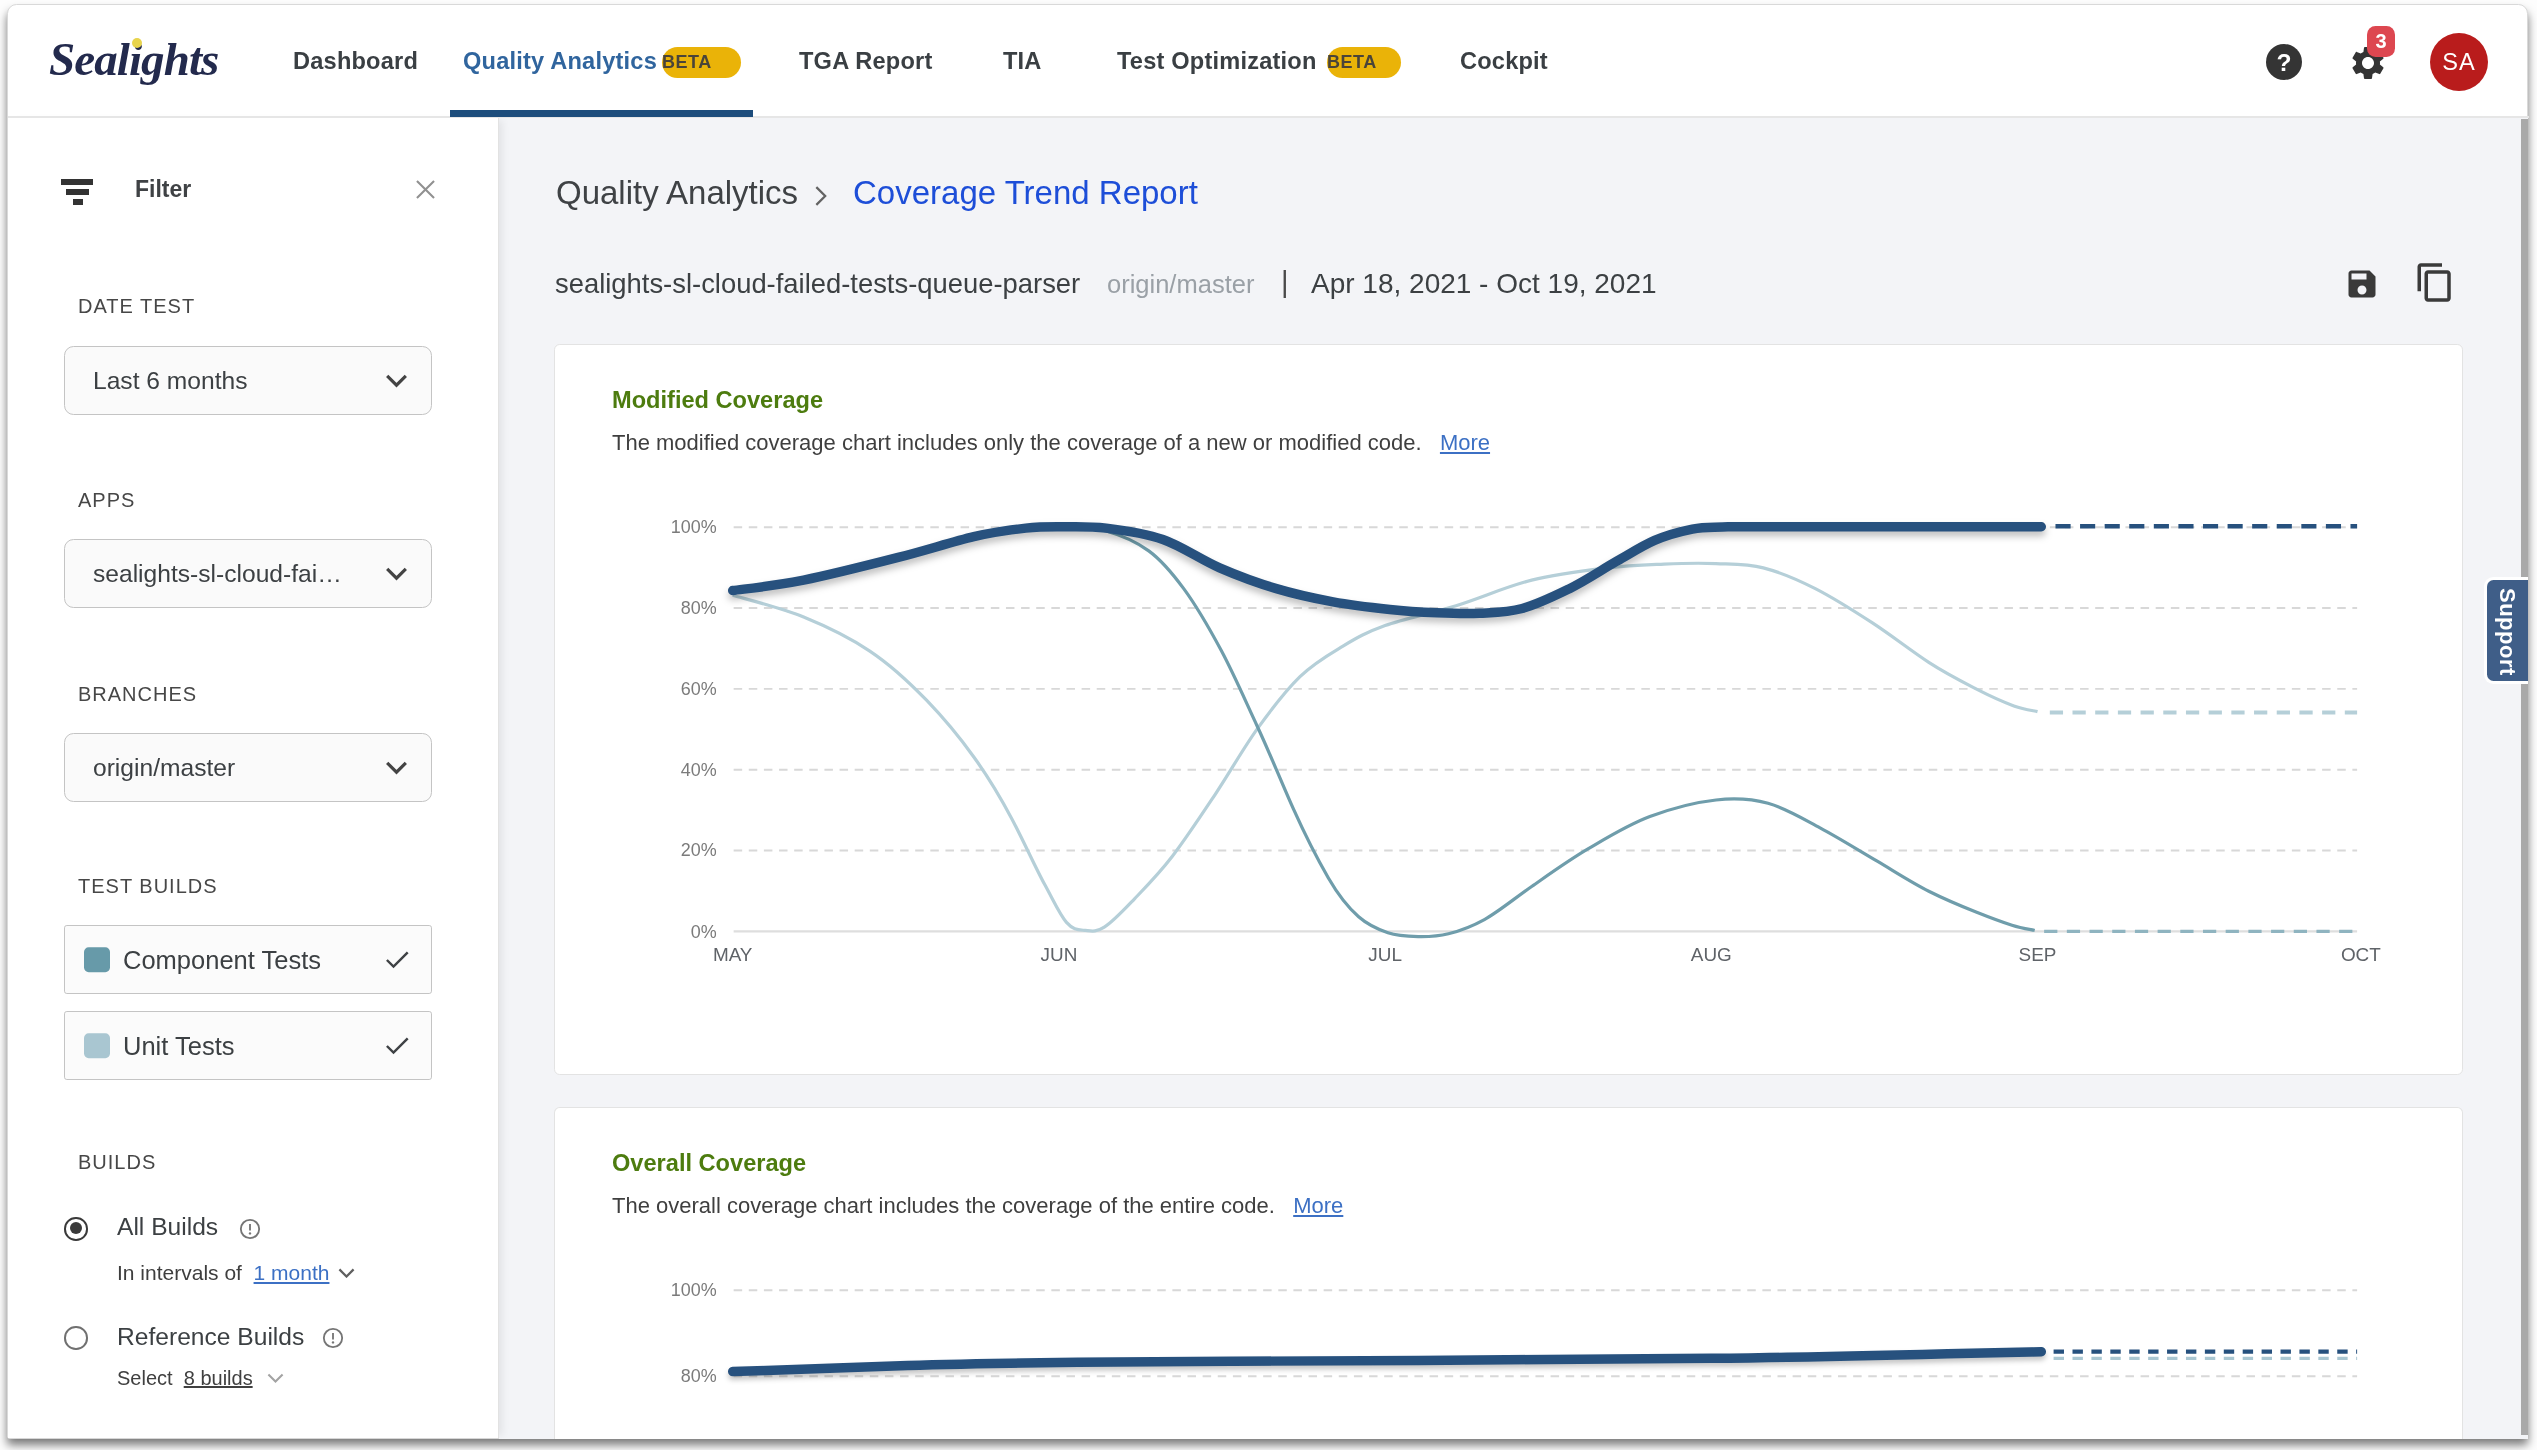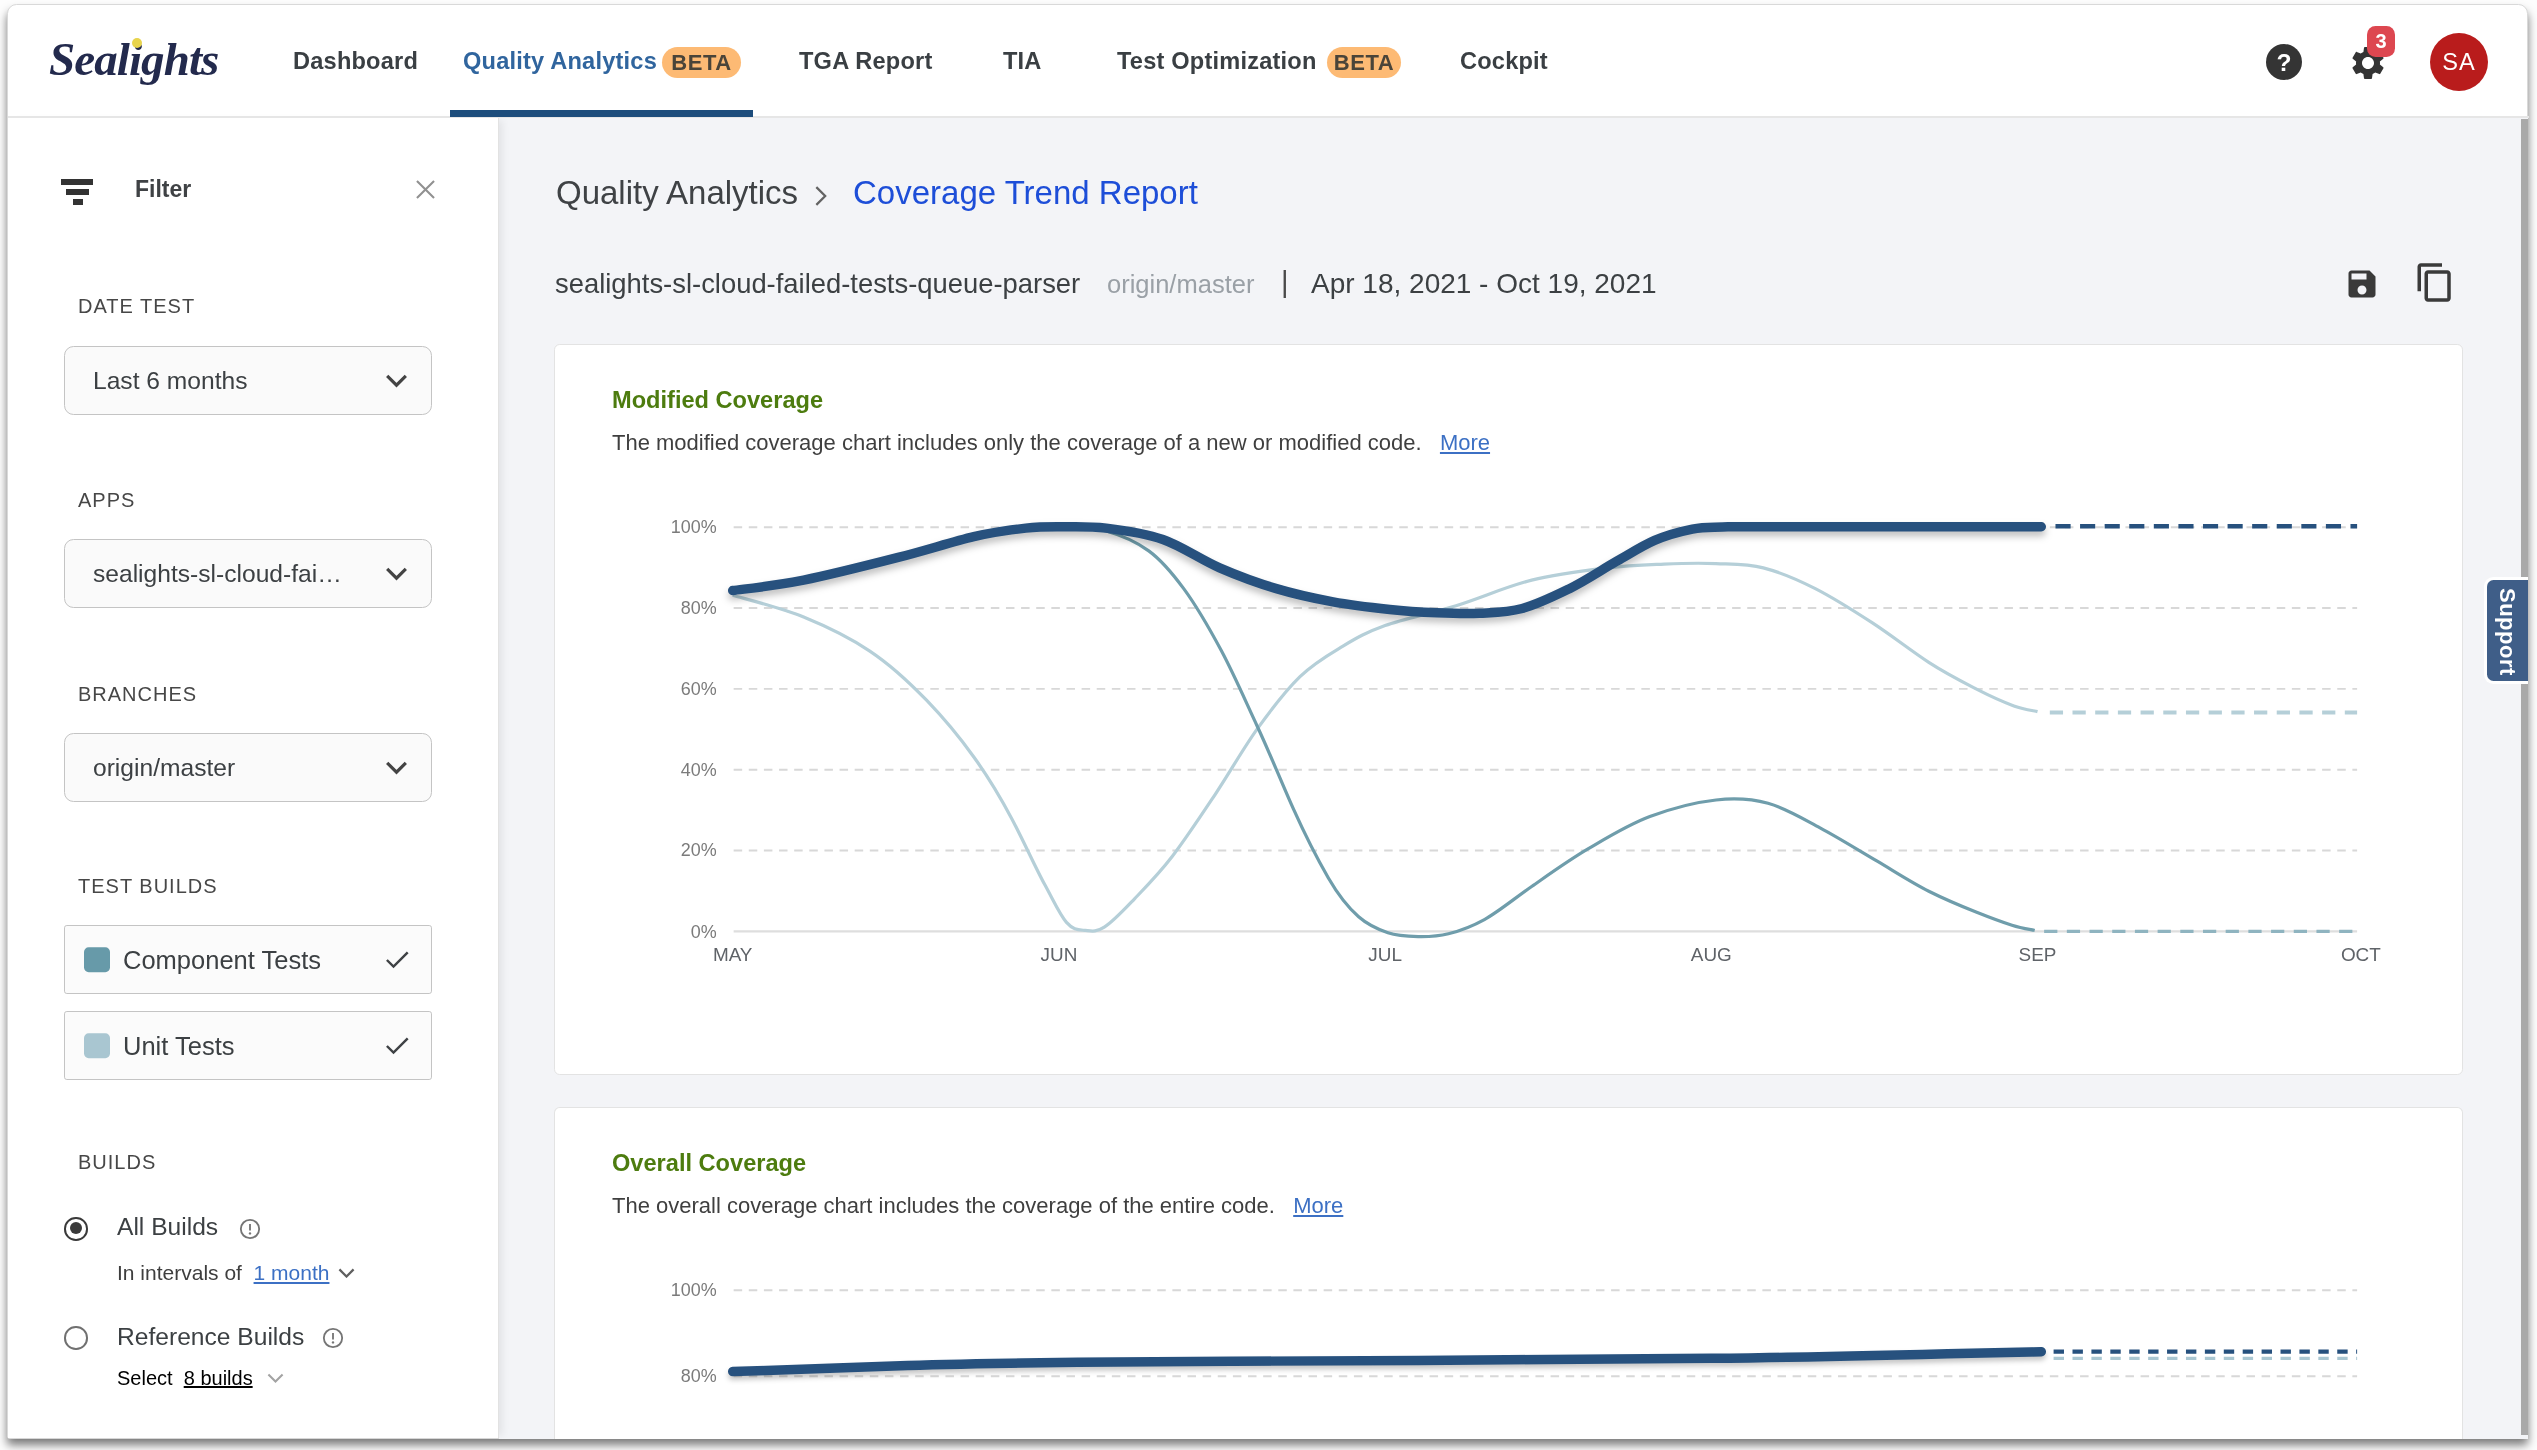--- a/index.html
+++ b/index.html
@@ -4,22 +4,22 @@
 <style>
 * { margin:0; padding:0; box-sizing:border-box; }
 html,body { width:2538px; height:1450px; background:#fdfdfd; font-family:"Liberation Sans", sans-serif; overflow:hidden; }
 .abs { position:absolute; }
 .win { position:absolute; left:6.6px; top:3.8px; width:2521px; height:1435px; background:#fff;
   border:0.9px solid #d9d9d9; border-radius:9.5px 9.5px 2.8px 2.8px;
   box-shadow:0 6.6px 9.5px -0.9px rgba(0,0,0,0.52); }
 .mainbg { position:absolute; left:499px; top:118px; width:2029px; height:1321px; background:#f3f4f7; }
 .navborder { position:absolute; left:7.6px; top:116px; width:2521px; height:1.9px; background:#e6e6e6; }
 .navitem { position:absolute; top:48px; font-size:23.6px; font-weight:bold; color:#3a3f43; letter-spacing:0.2px; }
-.beta { position:absolute; top:47px; height:31px; background:#fdba74; border-radius:16px;
-  font-size:22px; font-weight:bold; color:#4a4439; text-align:center; line-height:31px; letter-spacing:0.5px; }
+.beta { position:absolute; top:47px; height:31px; background:#eab308; border-radius:16px;
+  font-size:18px; font-weight:bold; color:#4a4439; text-align:left; line-height:31px; letter-spacing:0.5px; }
 .sidebar { position:absolute; left:7.6px; top:118px; width:491px; height:1320px; background:#fff;
   border-right:0.9px solid #e2e2e2; box-shadow:5.7px 0 7.6px -1.9px rgba(0,0,0,0.07); }
 .grouplabel { position:absolute; font-size:20px; color:#474747; letter-spacing:1px; }
 .selbox { position:absolute; left:64px; width:368px; height:69px; background:#fafafa;
   border:1.4px solid #c4c4c4; border-radius:9.5px; }
 .selbox .txt { position:absolute; left:28px; top:50%; transform:translateY(-50%); font-size:24.6px; color:#3c4043; }
 .chev { position:absolute; right:23px; top:50%; transform:translateY(-50%); }
 .card { position:absolute; left:554px; width:1909px; background:#fff; border:0.9px solid #e3e3e3; border-radius:5.7px; }
 .cardh { position:absolute; left:58px; font-size:23.6px; font-weight:bold; color:#4d7c0f; }
 .carddesc { position:absolute; left:58px; font-size:22px; color:#3f3f3f; }
@@ -119,21 +119,21 @@
 <svg class="abs" style="left:338px; top:1268px;" width="17" height="10.4" viewBox="0 0 18 11">
     <path d="M1.5 1.5 L9 9 L16.5 1.5" fill="none" stroke="#5f5f5f" stroke-width="2.4"></path>
   </svg>
 <div class="abs" style="left:64px; top:1326px; width:23.6px; height:23.6px; border-radius:50%; border:2.8px solid #707070;"></div>
 <div class="abs" style="left:117px; top:1323px; font-size:24.6px; color:#3c4043;">Reference Builds</div>
 <svg class="abs" style="left:322px; top:1327px;" width="22" height="22" viewBox="0 0 24 24" fill="none" stroke="#757575" stroke-width="2">
     <circle cx="12" cy="12" r="10"></circle>
     <line x1="12" y1="6.5" x2="12" y2="13.5"></line>
     <circle cx="12" cy="16.8" r="1.3" fill="#757575" stroke="none"></circle>
   </svg>
-<div class="abs" style="left:117px; top:1367px; font-size:20px; color:#000000;">Select&nbsp;&nbsp;<span style="text-decoration:underline;">8 builds</span></div>
+<div class="abs" style="left:117px; top:1367px; font-size:20px; color:#404040;">Select&nbsp;&nbsp;<span style="text-decoration:underline;">8 builds</span></div>
 <svg class="abs" style="left:267px; top:1373px;" width="17" height="10.4" viewBox="0 0 18 11">
     <path d="M1.5 1.5 L9 9 L16.5 1.5" fill="none" stroke="#a3a3a3" stroke-width="2.2"></path>
   </svg>
 
 <div class="abs" style="left:556px; top:174px; font-size:33px; color:#3f4245;">Quality Analytics</div>
 <svg class="abs" style="left:814px; top:185px;" width="14" height="22" viewBox="0 0 15 23">
     <path d="M2.5 2 L12 11.5 L2.5 21" fill="none" stroke="#636363" stroke-width="2.4"></path>
   </svg>
 <div class="abs" style="left:853px; top:174px; font-size:33px; color:#1d4ed8;">Coverage Trend Report</div>
 

